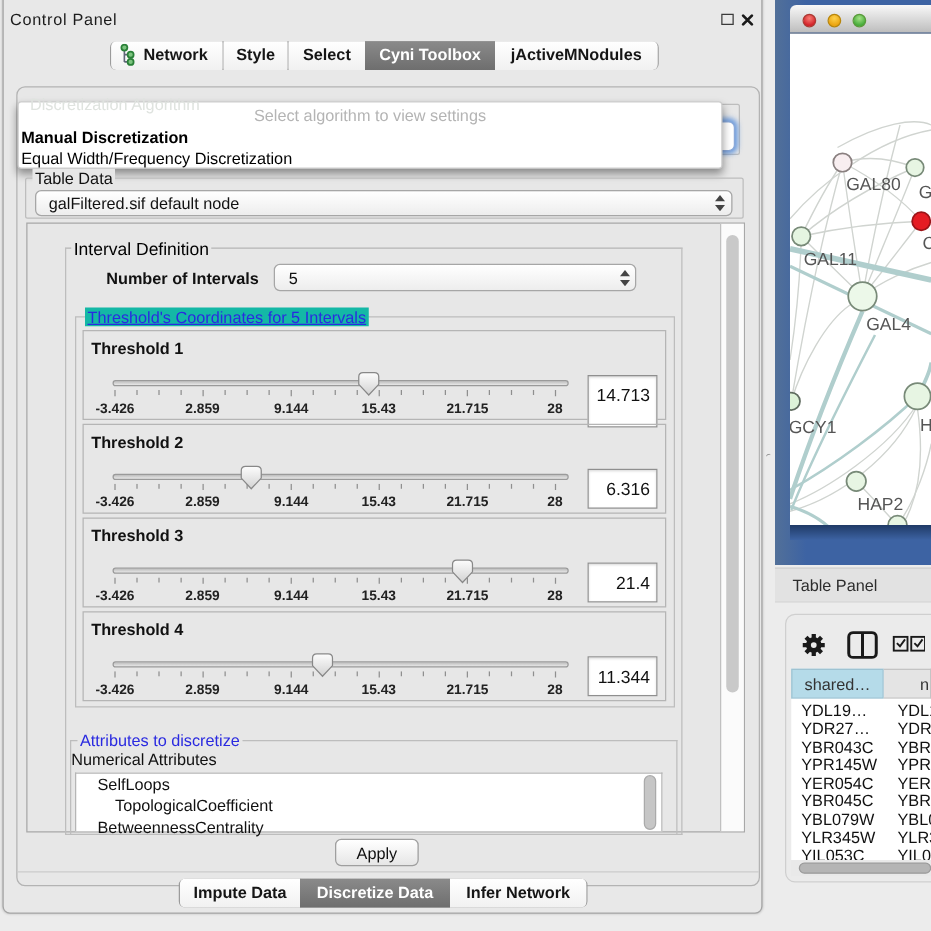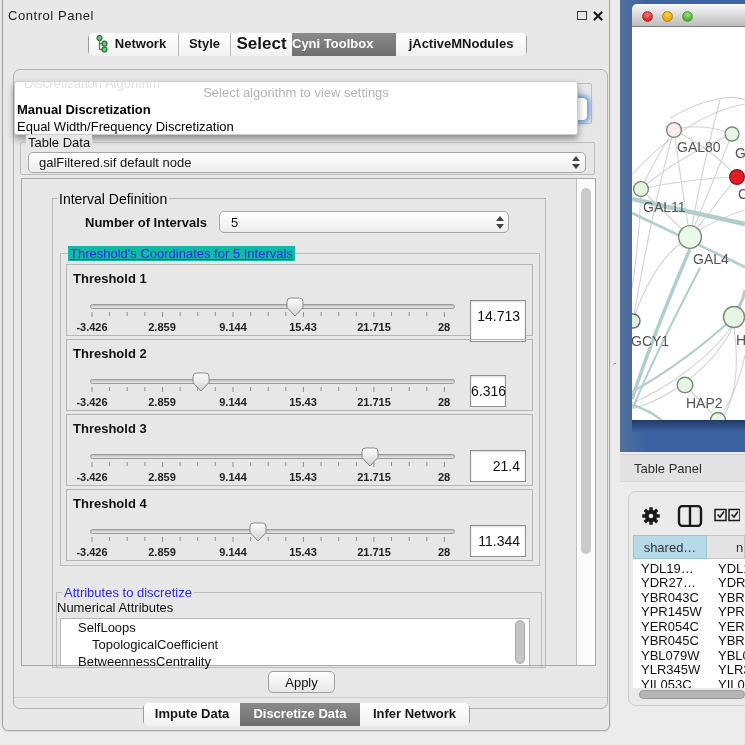--- a/index.html
+++ b/index.html
@@ -18,22 +18,22 @@
       <path d="M4.5 3 V14.5 M4.5 8.7 H9.5 M4.5 14.5 H9.5" stroke="#5f6678" stroke-width="1.3" fill="none"></path>
       <g stroke-width="1.4">
         <circle cx="4.5" cy="3" r="2.4" fill="#7cc47f" stroke="#2a8038"></circle>
         <circle cx="9.5" cy="8.7" r="2.4" fill="#7cc47f" stroke="#2a8038"></circle>
         <circle cx="9.5" cy="14.5" r="2.4" fill="#7cc47f" stroke="#2a8038"></circle>
       </g>
     </svg><span style="padding-left:14px">Network</span></div>
 <div class="abs" style="left:178px;top:33px;width:1px;height:23px;background:#b8b8b8;"></div>
 <div class="abs" style="left:179px;top:33px;width:51px;height:23px;background:linear-gradient(#ffffff,#f1f1f1);color:#151515;font-size:13px;font-weight:bold;text-align:center;line-height:22px;">Style</div>
 <div class="abs" style="left:230px;top:33px;width:1px;height:23px;background:#b8b8b8;"></div>
-<div class="abs" style="left:231px;top:33px;width:61px;height:23px;background:linear-gradient(#ffffff,#f1f1f1);color:#151515;font-size:17px;font-weight:bold;text-align:center;line-height:22px;">Select</div>
-<div class="abs" style="left:292px;top:33px;width:104px;height:23px;background:linear-gradient(#8a8a8a,#6e6e6e);color:#fff;font-size:13px;font-weight:bold;text-align:left;line-height:22px;">Cyni Toolbox</div>
+<div class="abs" style="left:231px;top:33px;width:61px;height:23px;background:linear-gradient(#ffffff,#f1f1f1);color:#151515;font-size:13px;font-weight:bold;text-align:center;line-height:22px;">Select</div>
+<div class="abs" style="left:292px;top:33px;width:104px;height:23px;background:linear-gradient(#8a8a8a,#6e6e6e);color:#fff;font-size:13px;font-weight:bold;text-align:center;line-height:22px;">Cyni Toolbox</div>
 <div class="abs" style="left:396px;top:33px;width:130px;height:23px;background:linear-gradient(#ffffff,#f1f1f1);color:#151515;border-top-right-radius:4px;border-bottom-right-radius:4px;font-size:13px;font-weight:bold;text-align:center;line-height:22px;">jActiveMNodules</div>
 <div class="abs" style="left:13px;top:69px;width:595px;height:640px;background:#e7e7e7;border:1px solid #b3b3b3;border-radius:7px;"></div>
 <div class="abs" style="left:14px;top:697px;width:593px;height:1px;background:#cccccc;"></div>
 <div class="abs" style="left:20px;top:83px;width:572px;height:41px;border:1px solid #bdbdbd;border-radius:2px;"></div>
 <div class="abs" style="left:540px;top:97px;width:48px;height:24px;background:#fff;border:1px solid #8aa8d8;border-radius:5px;box-shadow:0 0 4px 2px rgba(90,145,220,0.85);"></div>
 <div class="abs" style="left:14px;top:81px;width:564px;height:54px;background:#ffffff;border:1px solid #cdcdcd;border-radius:3px;box-shadow:0 4px 7px rgba(0,0,0,0.4);"></div>
 <div class="abs t13" style="left:24px;top:76px;color:#dfe3df;">Discretization Algorithm</div>
 <div class="abs" style="left:15px;top:85px;width:562px;text-align:center;font-size:13px;color:#b4b4b4;">Select algorithm to view settings</div>
 <div class="abs t13" style="left:17px;top:102px;font-weight:bold;color:#000;">Manual Discretization</div>
 <div class="abs t13" style="left:17px;top:119px;color:#000;">Equal Width/Frequency Discretization</div>
@@ -133,21 +133,21 @@
 <div class="abs" style="left:414px;top:396px;width:60px;text-align:center;font-size:11px;font-weight:bold;color:#222;">28</div>
 <svg class="abs" style="left:192.2px;top:371.5px" width="18" height="21">
     <defs>
       <linearGradient id="thg1" x1="0" y1="0" x2="0" y2="1">
         <stop offset="0" stop-color="#fdfdfd"></stop>
         <stop offset="1" stop-color="#d2d2d2"></stop>
       </linearGradient>
     </defs>
     <path d="M4.5 1 L13.5 1 Q17 1 17 4.5 L17 10.5 L9 19 L1 10.5 L1 4.5 Q1 1 4.5 1 Z" fill="url(#thg1)" stroke="#888" stroke-width="1"></path>
   </svg>
-<div class="abs" style="left:470px;top:375px;width:36px;height:32px;background:#fff;border:1px solid #8f8f8f;box-shadow:inset 0 1px 2px rgba(0,0,0,0.15);font-size:14px;color:#111;text-align:right;line-height:31px;padding-right:5px;">6.316</div>
+<div class="abs" style="left:470px;top:375px;width:56px;height:32px;background:#fff;border:1px solid #8f8f8f;box-shadow:inset 0 1px 2px rgba(0,0,0,0.15);font-size:14px;color:#111;text-align:right;line-height:31px;padding-right:5px;">6.316</div>
 <div class="abs" style="left:66px;top:414px;width:467px;height:72px;border:1px solid #b5b5b5;"></div>
 <div class="abs t13" style="left:73px;top:421px;font-weight:bold;">Threshold 3</div>
 <div class="abs" style="left:90px;top:453.5px;width:365px;height:5px;background:linear-gradient(#bdbdbd,#e8e8e8);border:1px solid #9a9a9a;border-radius:3px;"></div>
 <svg class="abs" style="left:66px;top:462px" width="400" height="7">
     <line x1="26.0" y1="0" x2="26.0" y2="5" stroke="#8f8f8f" stroke-width="1"></line>
     <line x1="43.6" y1="0" x2="43.6" y2="4" stroke="#8f8f8f" stroke-width="1"></line>
     <line x1="61.2" y1="0" x2="61.2" y2="4" stroke="#8f8f8f" stroke-width="1"></line>
     <line x1="78.9" y1="0" x2="78.9" y2="4" stroke="#8f8f8f" stroke-width="1"></line>
     <line x1="96.5" y1="0" x2="96.5" y2="5" stroke="#8f8f8f" stroke-width="1"></line>
     <line x1="114.1" y1="0" x2="114.1" y2="4" stroke="#8f8f8f" stroke-width="1"></line>

